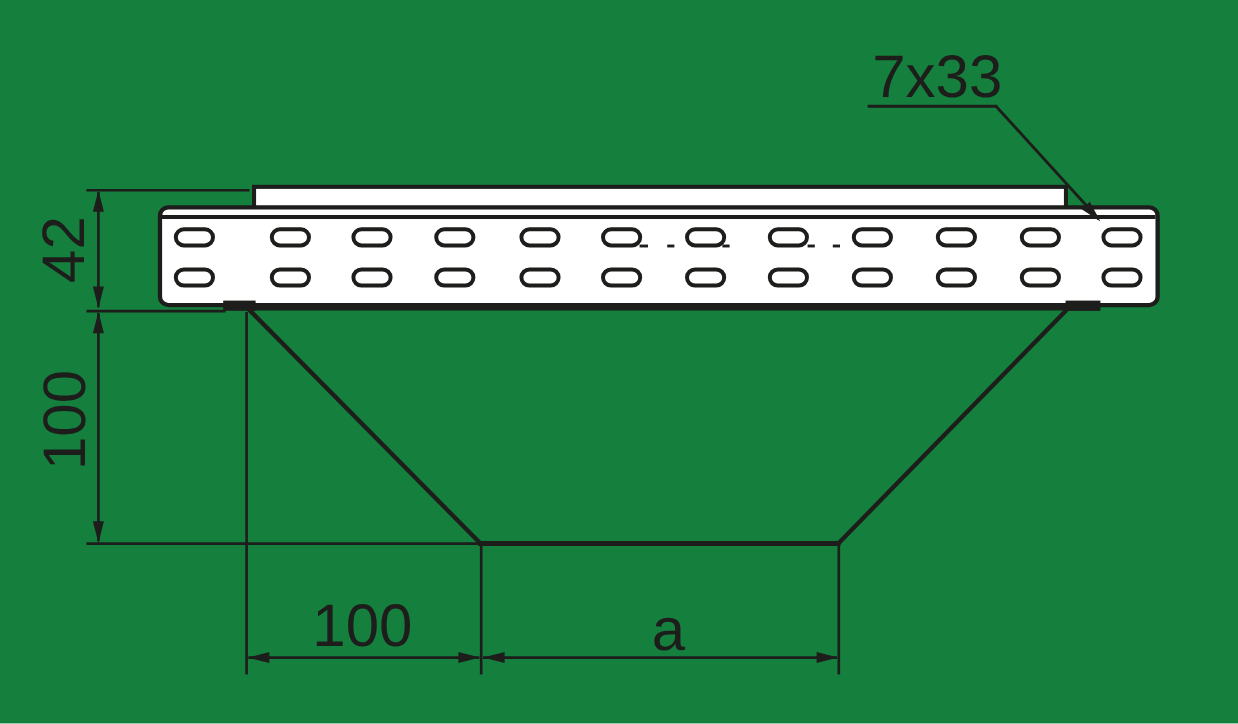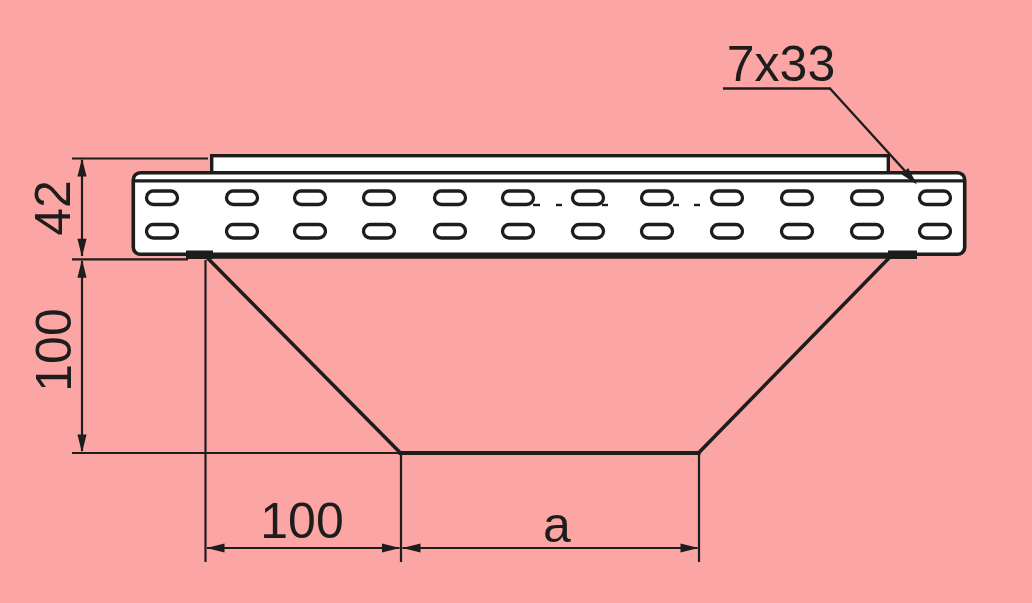--- a/index.html
+++ b/index.html
@@ -4,21 +4,21 @@
 <style>
   html, body {
     margin: 0;
     padding: 0;
     background: #ffffff;
   }
   #stage {
     position: relative;
     width: 1032px;
     height: 603px;
-    background: #fca5a5;
+    background: #15803d;
     overflow: hidden;
     font-family: "Liberation Sans", sans-serif;
   }
   #drawing-svg {
     position: absolute;
     left: 0;
     top: 0;
   }
   .dim-label {
     position: absolute;

